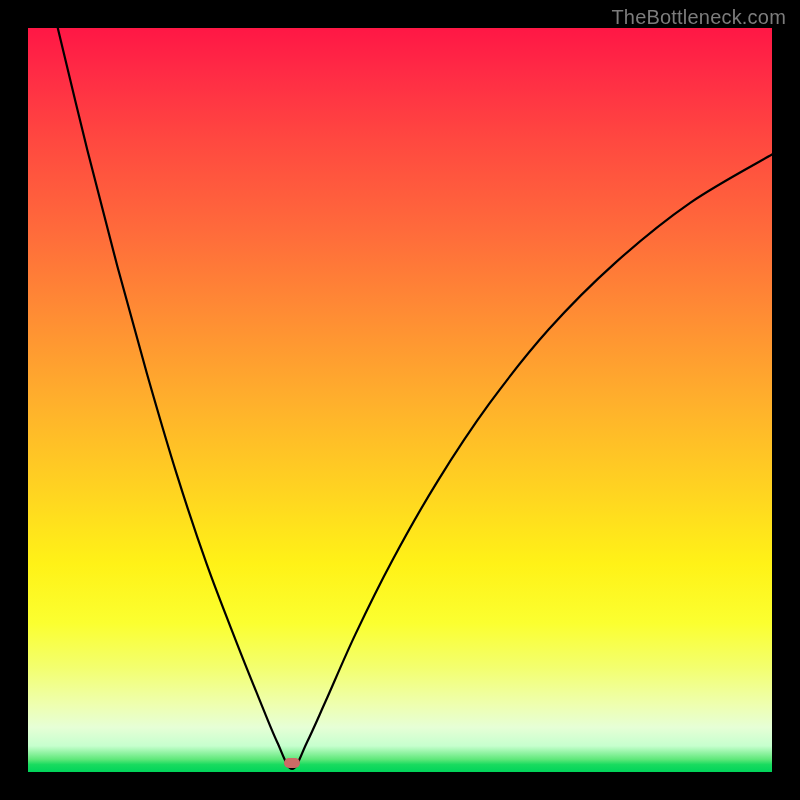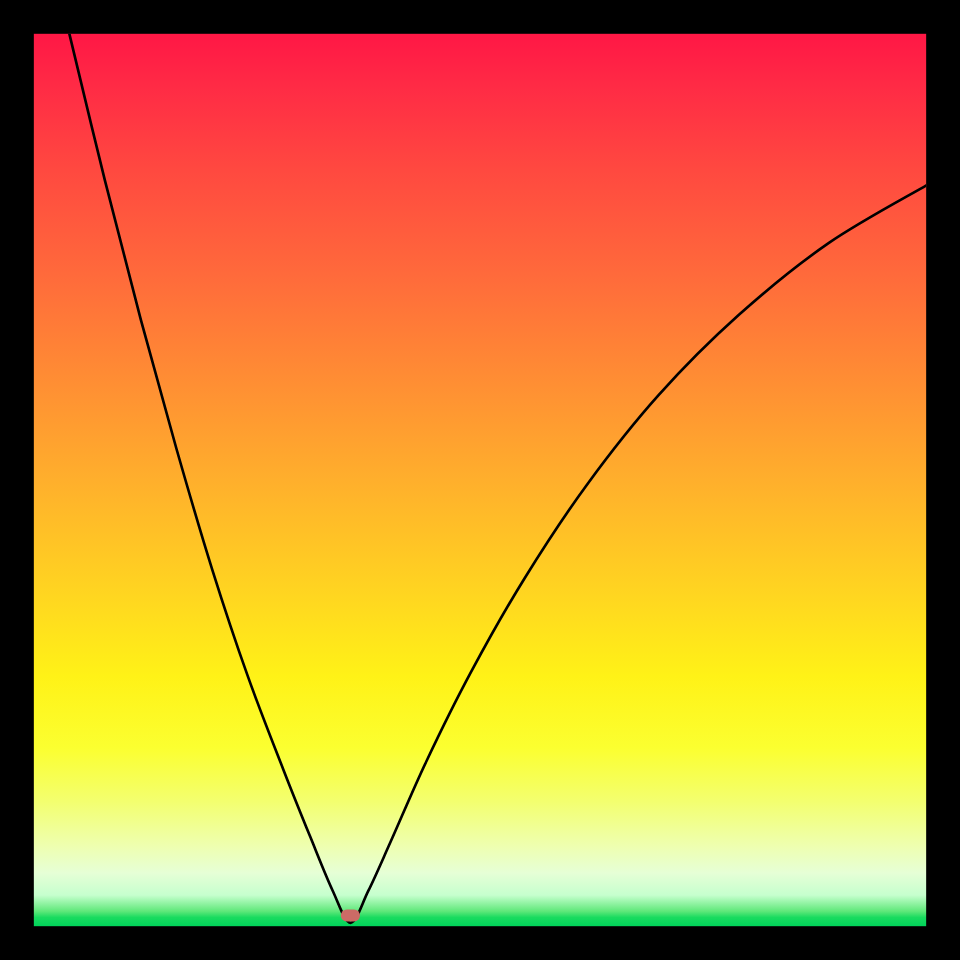--- a/index.html
+++ b/index.html
@@ -76,13 +76,14 @@
 <body>
 
 <div class="frame">
   <div class="plot-area">
     <div class="gradient"></div>
     <svg class="curve" viewBox="0 0 744 744" preserveAspectRatio="none">
       <path id="curve-path" d="M 29.76 0.00 C 34.72 20.46 49.60 83.08 59.52 122.76 C 69.44 162.44 79.36 200.88 89.28 238.08 C 99.20 275.28 109.12 311.24 119.04 345.96 C 128.96 380.68 138.88 414.78 148.80 446.40 C 158.72 478.02 168.64 507.78 178.56 535.68 C 188.48 563.58 199.64 591.48 208.32 613.80 C 217.00 636.12 223.82 652.86 230.64 669.60 C 237.46 686.34 243.66 702.34 249.24 714.24 C 254.82 726.14 259.16 741.02 264.12 741.02 C 269.08 741.02 273.42 725.52 279.00 714.24 C 284.58 702.96 289.54 691.30 297.60 673.32 C 305.66 655.34 316.20 629.92 327.36 606.36 C 338.52 582.80 350.92 557.38 364.56 531.96 C 378.20 506.54 393.08 479.88 409.20 453.84 C 425.32 427.80 442.68 401.14 461.28 375.72 C 479.88 350.30 499.72 324.88 520.80 301.32 C 541.88 277.76 564.20 255.44 587.76 234.36 C 611.32 213.28 636.12 192.82 662.16 174.84 C 688.20 156.86 730.36 134.54 744.00 126.48 C 757.64 118.42 744.00 126.48 744.00 126.48" fill="none" stroke="#000" stroke-width="2.2" stroke-linecap="round" stroke-linejoin="round"></path>
     </svg>
     <div id="marker" class="marker" style="left: 256.12px; top: 730.072px; width: 16px; height: 10px; background: rgb(204, 107, 102);"></div>
   </div>
+  <div class="watermark">TheBottleneck.com</div>
 </div>
 
 </body></html>

